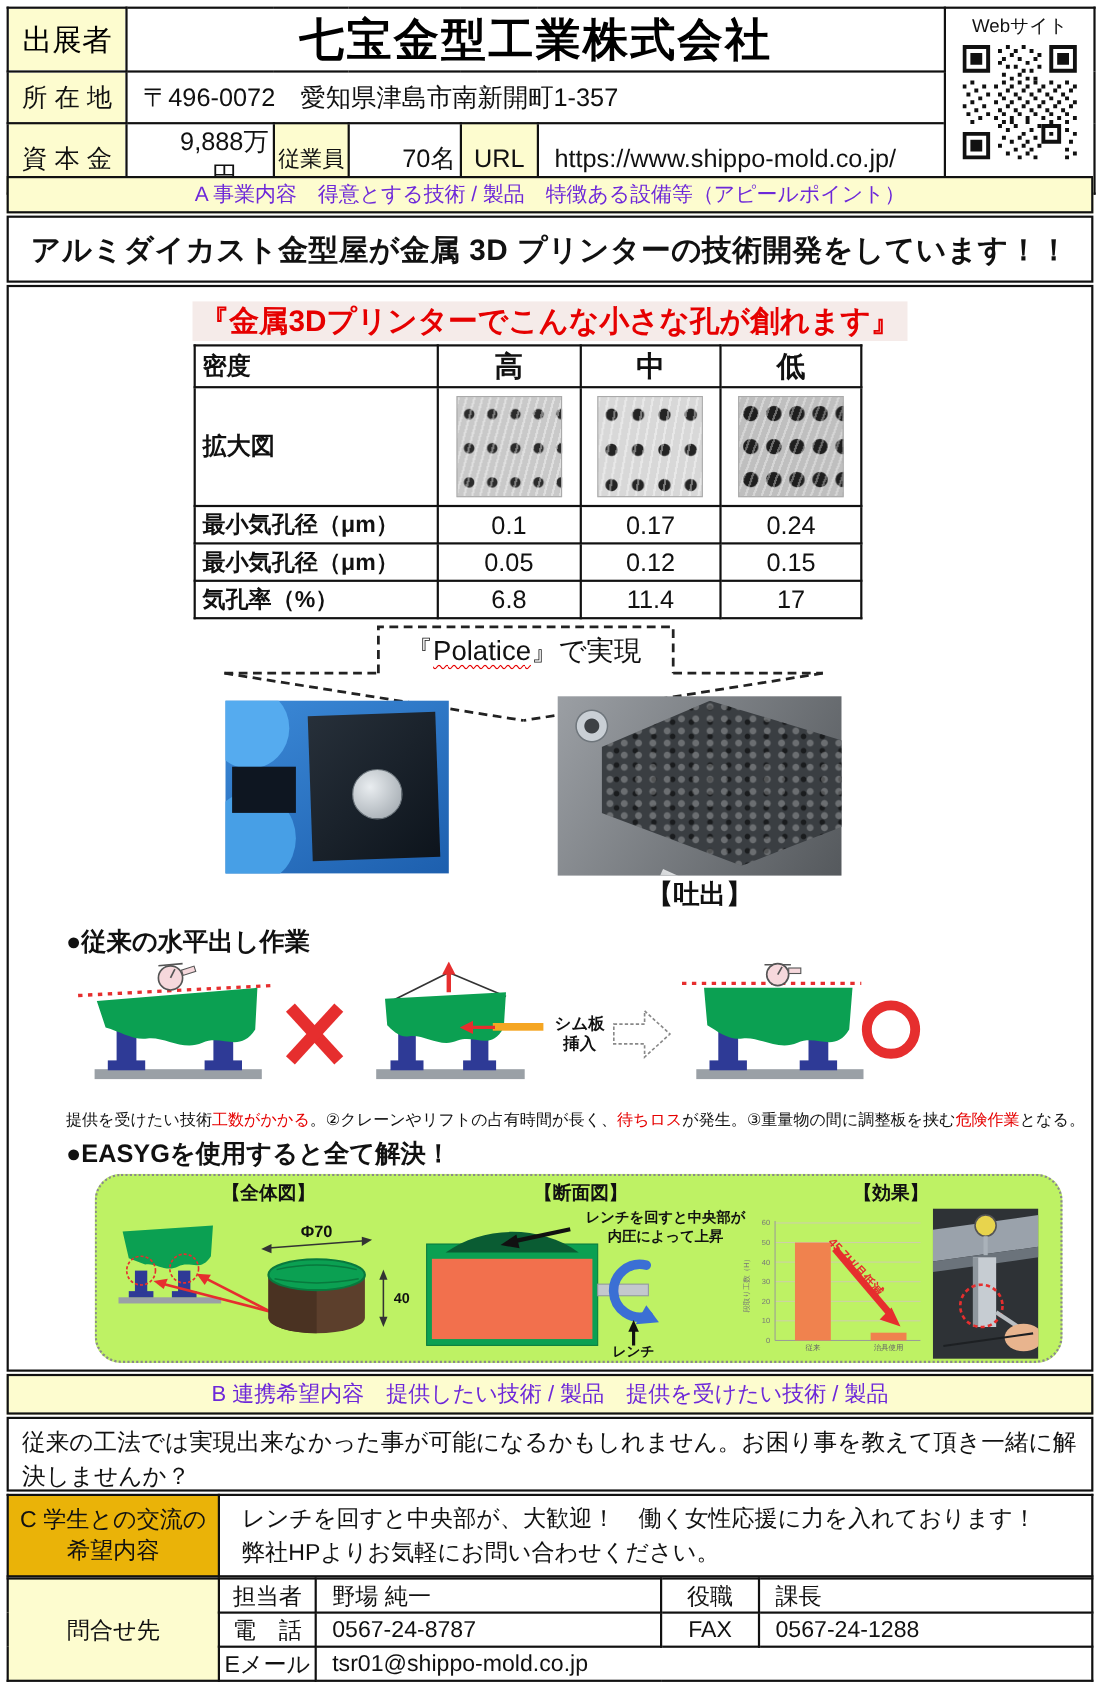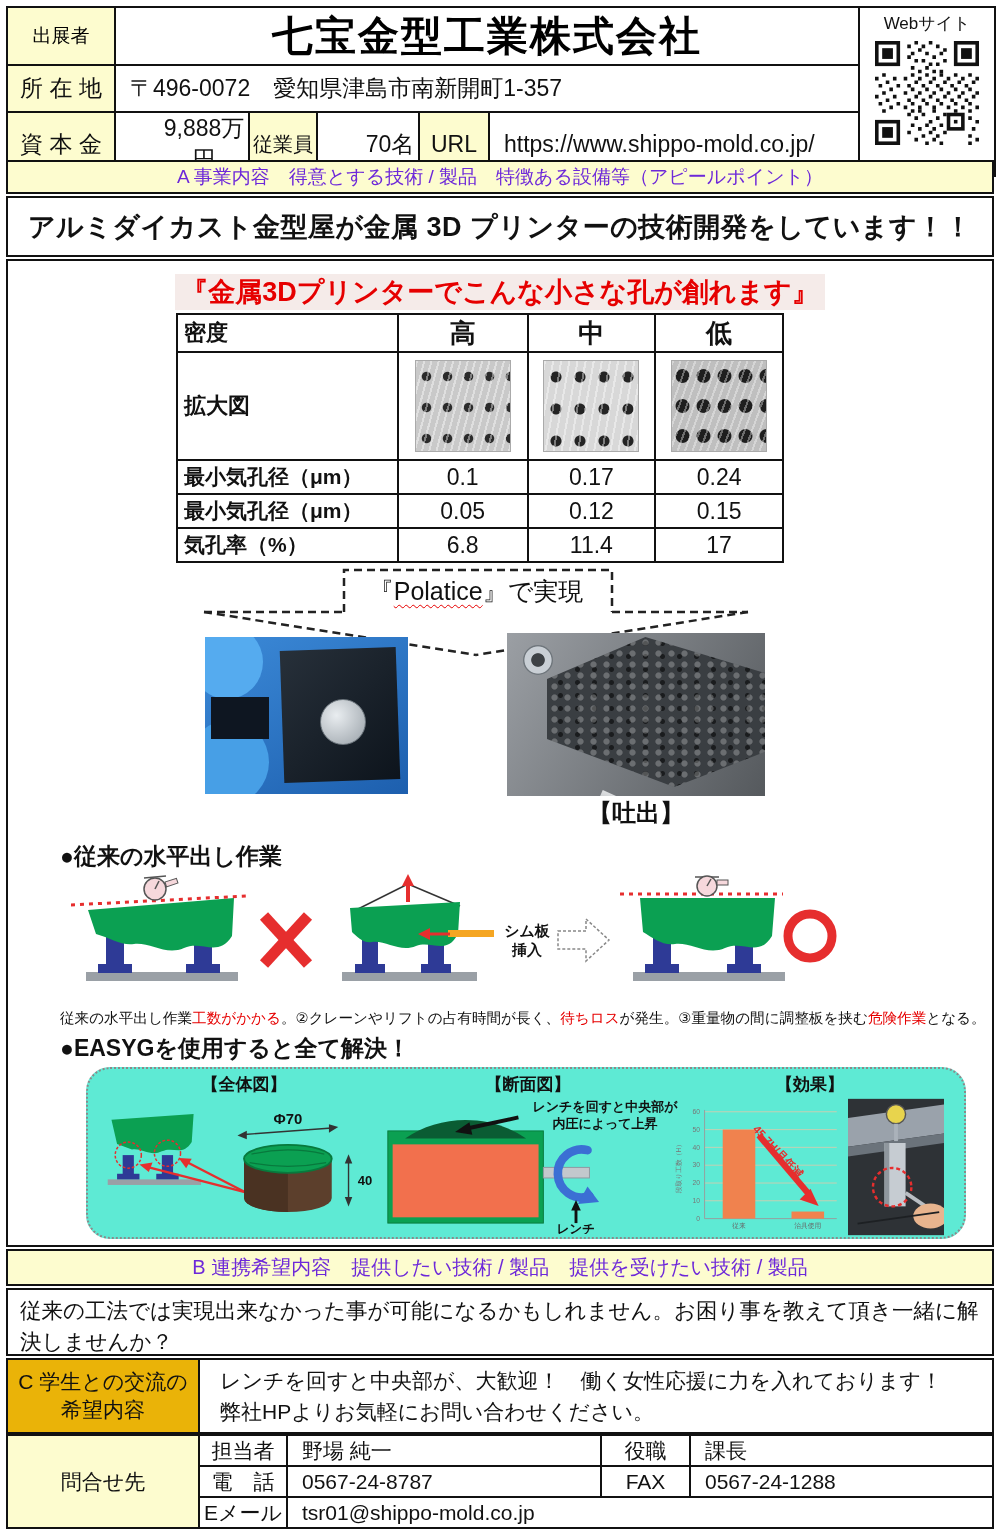--- a/index.html
+++ b/index.html
@@ -8,21 +8,21 @@
   .page { position:relative; width:1000px; height:1534px; background:#fff; margin:0 auto; overflow:hidden; }
 
   
   table { border-collapse:collapse; }
   .header-table { position:absolute; left:6px; top:6px; width:988px; table-layout:fixed; }
   .header-table td { border:2.5px solid #111; overflow:hidden; }
   .yl { background:#fdfccf; }
   .c { text-align:center; }
   .r1 { height:58px; } .r2 { height:47px; } .r3 { height:47px; }
   .lab { font-size:23px; color:#111; }
-  .exh { font-size:19px;margin-top:16px; }
+  .exh { font-size:27px;margin-top:16px; }
   .company { font-size:41px; font-weight:bold; letter-spacing:2px; color:#000; }
   .val { font-size:23px; color:#111; padding-left:14px; }
   .valc { font-size:23px; color:#111; text-align:center;padding-left:44px; }
   .webcell { vertical-align:top; background:#fff; }
   .weblabel { font-size:17px; text-align:center; padding-top:4px; color:#111; }
   .qr { display:block; margin:6px auto 0; width:104px; height:104px; }
 
   
   .band { position:absolute; left:6px; width:988px; background:#fdfccf; border:2.5px solid #111;
           display:flex; align-items:center; justify-content:center; font-size:19px; color:#6d28d9; }
@@ -88,21 +88,21 @@
   
   .sec-heading { position:absolute; left:52px; font-size:23px; font-weight:bold; color:#111; }
   .diagrams { position:absolute; left:58px; top:610px; width:896px; height:138px;
               display:flex; align-items:center; gap:4px; }
   .repeat-note { font-size:15px; color:#111; text-align:center; line-height:1.35; }
   .shim-note { font-size:15px; font-weight:bold; color:#111; text-align:center; line-height:1.3; }
   .caption { position:absolute; left:52px; top:748px; width:910px; font-size:14.6px; color:#111; white-space:nowrap; }
   .caption .red { color:#e60000; }
 
   
-  .easyg-panel { position:absolute; left:78px; top:806px; width:880px; height:172px; background:#5eead4;
+  .easyg-panel { position:absolute; left:78px; top:806px; width:880px; height:172px; background:#bef264;
                  border:2.5px dotted #8a8a8a; border-radius:24px; display:flex; justify-content:flex-end;
                  padding:4px 16px; }
   .eg-group { position:relative; }
   .eg-label { text-align:center; font-size:17px; font-weight:bold; color:#111; }
   .eg1 { width:280px; } .eg2 { width:288px; } .eg3 { width:278px; }
   .eg-note { position:absolute; left:146px; top:26px; width:150px; font-size:13px; font-weight:bold;
              color:#111; text-align:center; line-height:1.3; }
   .eg3-row { display:flex; gap:4px; }
 
   svg text { font-family:"Liberation Sans","DejaVu Sans",sans-serif; }
@@ -332,21 +332,21 @@
         <g>
           <line x1="80" y1="3" x2="104" y2="3" stroke="#555" stroke-width="1.5"></line>
           <circle cx="92" cy="12" r="10" fill="#f6d8dc" stroke="#555" stroke-width="1.5"></circle>
           <line x1="92" y1="12" x2="96" y2="5" stroke="#555" stroke-width="1.5"></line>
           <rect x="102" y="6" width="11" height="5" fill="#f6d8dc" stroke="#555" stroke-width="1"></rect>
         </g>
         <circle cx="195" cy="62" r="22" fill="none" stroke="#e62e2e" stroke-width="9"></circle>
       </svg>
     </div>
 
-    <div class="caption"><span>従来の水平出し作業</span><span class="red">工数がかかる</span><span>。②クレーンやリフトの占有時間が長く、</span><span class="red">待ちロス</span><span>が発生。③重量物の間に調整板を挟む</span><span class="red">危険作業</span><span>となる。</span></div>
+    <div class="caption"><span>提供を受けたい技術</span><span class="red">工数がかかる</span><span>。②クレーンやリフトの占有時間が長く、</span><span class="red">待ちロス</span><span>が発生。③重量物の間に調整板を挟む</span><span class="red">危険作業</span><span>となる。</span></div>
 
     <div class="sec-heading" style="top:772px;">●EASYGを使用すると全て解決！</div>
 
     <div class="easyg-panel">
 
       <div class="eg-group eg1">
         <div class="eg-label">【全体図】</div>
         <svg width="280" height="135" viewBox="0 0 300 138">
           <rect x="4" y="86" width="100" height="6" fill="#9aa0a6"></rect>
           <rect x="14" y="80" width="24" height="6" fill="#2e3a96"></rect>

